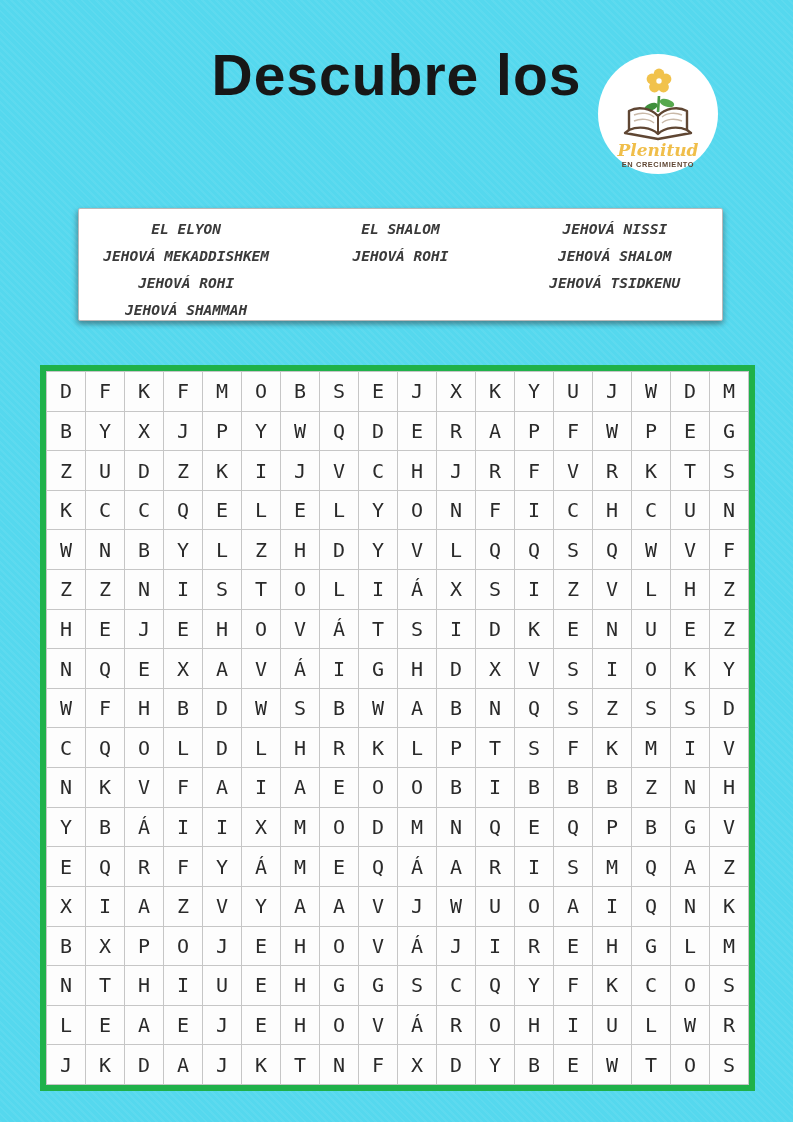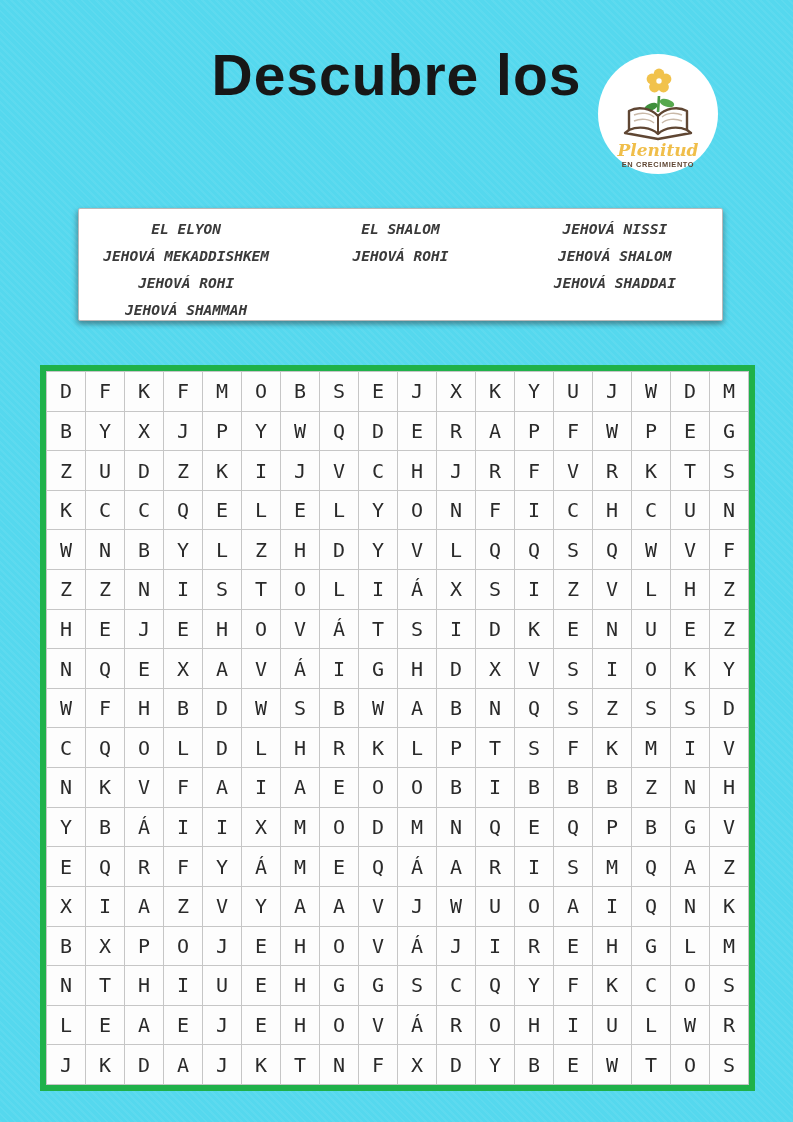--- a/index.html
+++ b/index.html
@@ -101,21 +101,21 @@
       <div class="word">JEHOVÁ ROHI</div>
       <div class="word">JEHOVÁ SHAMMAH</div>
     </div>
   <div class="wordcol">
       <div class="word">EL SHALOM</div>
       <div class="word">JEHOVÁ ROHI</div>
     </div>
   <div class="wordcol">
       <div class="word">JEHOVÁ NISSI</div>
       <div class="word">JEHOVÁ SHALOM</div>
-      <div class="word">JEHOVÁ SHADDAI</div>
+      <div class="word">JEHOVÁ TSIDKENU</div>
     </div>
 </div>
 
 <div class="gridframe">
   <div class="lettergrid">
       <div class="cell">D</div>
       <div class="cell">F</div>
       <div class="cell">K</div>
       <div class="cell">F</div>
       <div class="cell">M</div>

